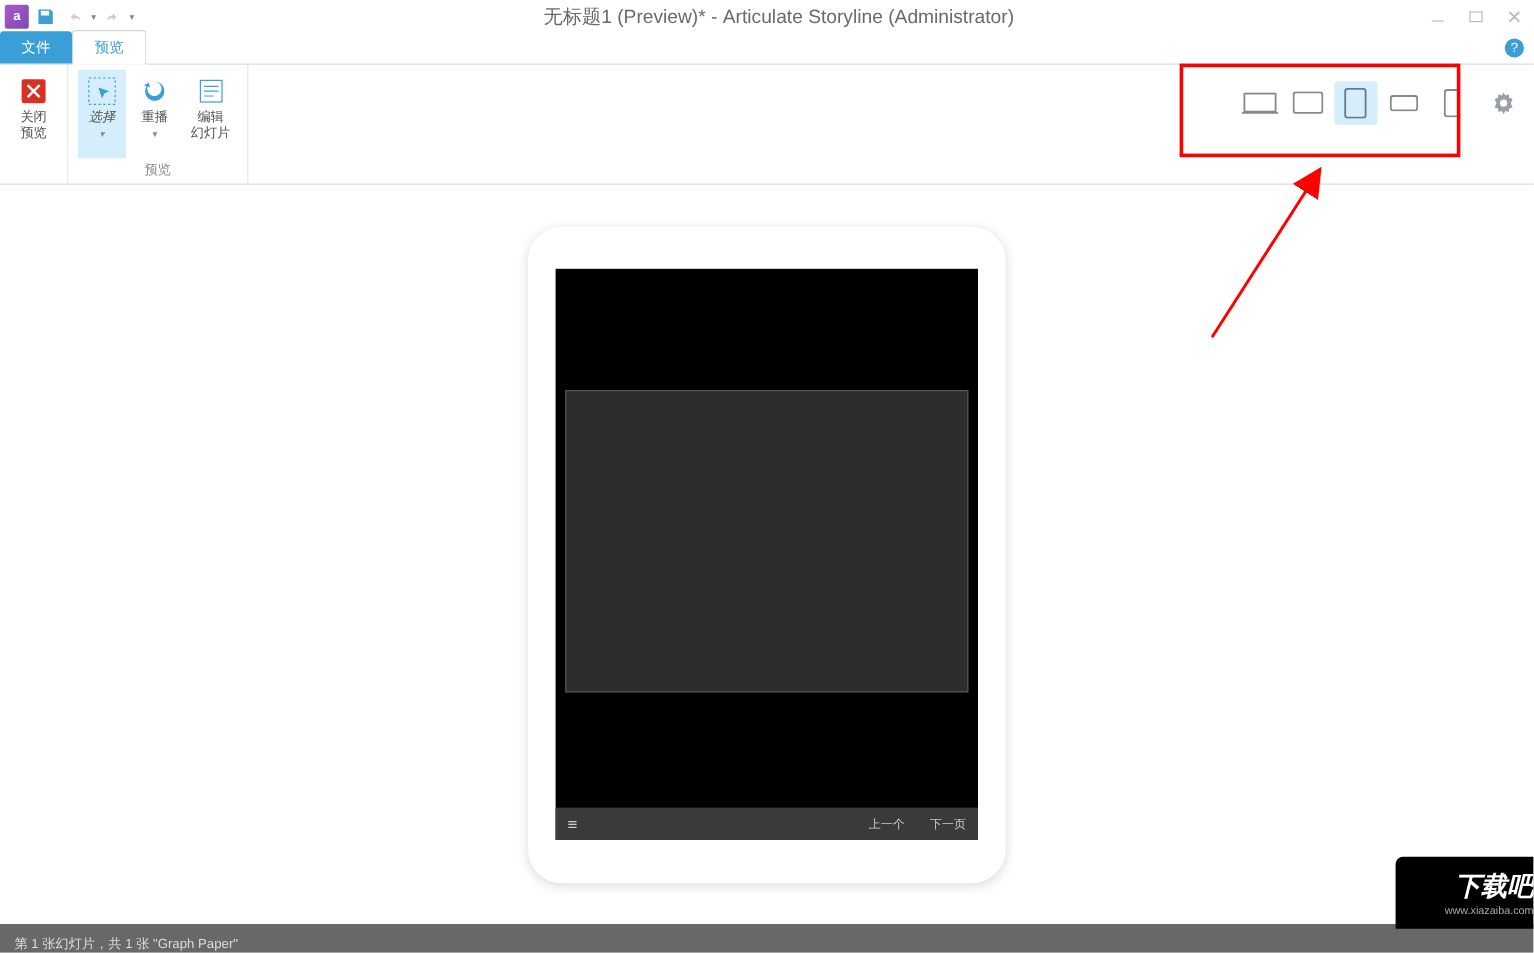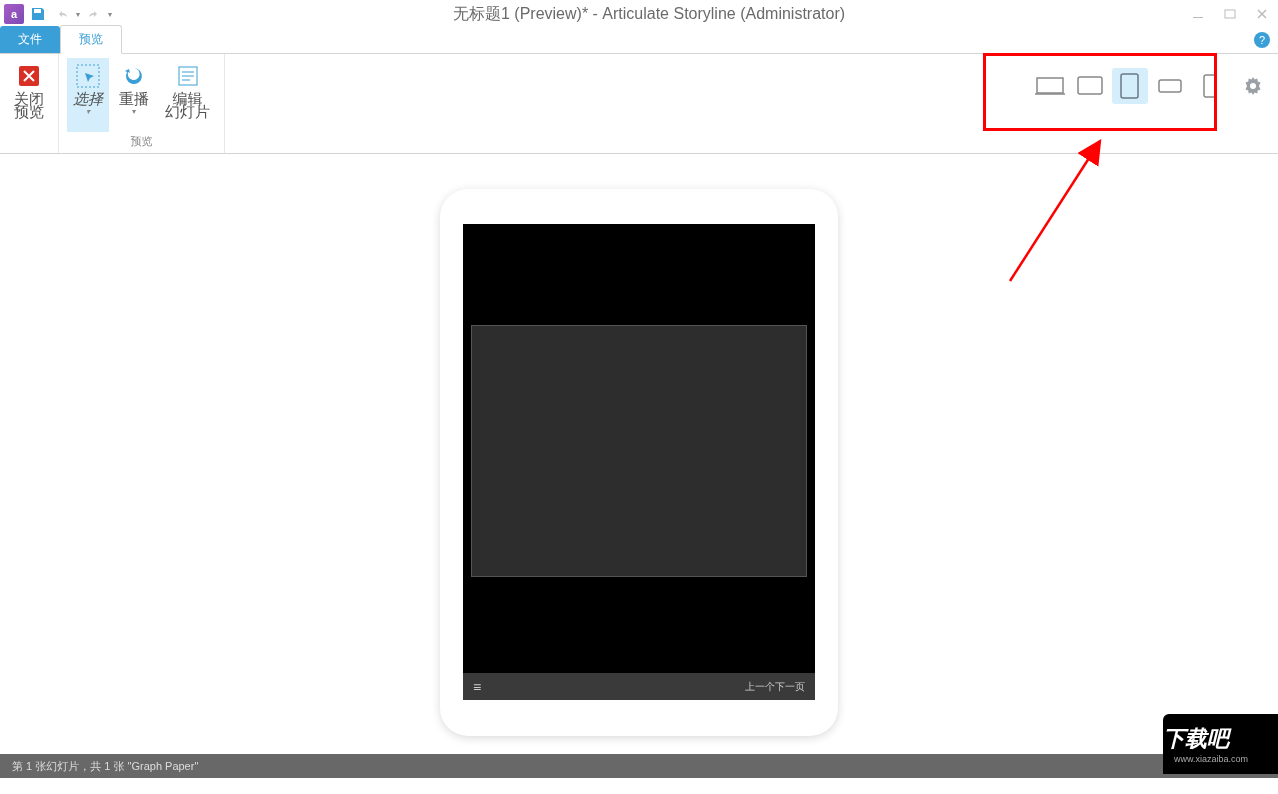--- a/index.html
+++ b/index.html
@@ -16,38 +16,38 @@
 .tab{padding:5px 18px;font-size:12px;color:#fff;cursor:pointer;border-top-left-radius:3px;border-top-right-radius:3px;}
 .tab.file{background:#3a9fd6;}
 .tab.active{background:#fff;color:#3a9fd6;border:1px solid #d4d4d4;border-bottom:1px solid #fff;margin-bottom:-1px;}
 .help-btn{position:absolute;right:8px;top:4px;width:16px;height:16px;border-radius:50%;background:#3a9fd6;color:#fff;font-size:11px;display:flex;align-items:center;justify-content:center;cursor:pointer;}
 .ribbon{height:100px;background:#fff;border-bottom:1px solid #d4d4d4;display:flex;position:relative;}
 .ribbon-group{display:flex;flex-direction:column;align-items:center;padding:4px 8px;border-right:1px solid #e8e8e8;}
 .ribbon-buttons{display:flex;gap:4px;flex:1;}
 .ribbon-btn{display:flex;flex-direction:column;align-items:center;justify-content:flex-start;padding:4px 6px;cursor:pointer;min-width:38px;gap:2px;}
 .ribbon-btn.selected{background:#d4eefb;font-style:italic;}
 .ribbon-btn-icon{width:28px;height:28px;display:flex;align-items:center;justify-content:center;}
-.ribbon-btn-label{font-size:15px;color:#505050;text-align:center;line-height:13px;}
+.ribbon-btn-label{font-size:11px;color:#505050;text-align:center;line-height:13px;}
 .ribbon-group-label{font-size:11px;color:#888;margin-top:2px;}
 .device-toolbar{position:absolute;right:14px;top:14px;display:flex;align-items:center;gap:4px;}
 .device-btn{width:36px;height:36px;display:flex;align-items:center;justify-content:center;cursor:pointer;border-radius:3px;}
 .device-btn.selected{background:#d4eefb;}
 .gear-btn{width:22px;height:22px;margin-left:10px;display:flex;align-items:center;justify-content:center;color:#9aa0a6;cursor:pointer;}
 .highlight-box{position:absolute;border:3px solid #f00;pointer-events:none;}
 .arrow-svg{position:absolute;pointer-events:none;}
 .canvas-area{height:616px;background:#fff;display:flex;align-items:center;justify-content:center;position:relative;}
 .device-frame{width:398px;height:547px;background:#fff;border-radius:28px;box-shadow:0 2px 10px rgba(0,0,0,0.15);display:flex;align-items:center;justify-content:center;position:relative;}
 .device-screen{width:352px;height:476px;background:#000;position:relative;}
 .slide-content{position:absolute;left:8px;top:101px;width:336px;height:252px;background:#2d2d2d;border:1px solid #555;}
 .player-bar{position:absolute;left:0;bottom:0;width:100%;height:27px;background:#3a3a3a;display:flex;align-items:center;padding:0 10px;color:#ccc;font-size:10px;}
 .player-menu{color:#ccc;cursor:pointer;font-size:14px;}
-.player-nav{margin-left:auto;display:flex;gap:0;}
+.player-nav{margin-left:auto;display:flex;gap:21px;}
 .player-nav-btn{color:#ccc;cursor:pointer;}
-.statusbar{position:absolute;bottom:16px;left:0;right:0;height:24px;background:#686868;color:#ddd;font-size:11px;display:flex;align-items:center;padding:0 12px;}
-.watermark{position:absolute;right:0;bottom:20px;width:115px;height:60px;background:#000;color:#fff;display:flex;flex-direction:column;align-items:flex-start;justify-content:center;border-top-left-radius:6px;}
+.statusbar{position:absolute;bottom:0;left:0;right:0;height:24px;background:#686868;color:#ddd;font-size:11px;display:flex;align-items:flex-end;padding:0 12px;}
+.watermark{position:absolute;right:0;bottom:20px;width:115px;height:60px;background:#000;color:#fff;display:flex;flex-direction:column;align-items:flex-end;justify-content:center;border-top-left-radius:6px;}
 .watermark-main{font-size:22px;font-weight:bold;font-style:italic;}
 .watermark-sub{font-size:9px;color:#aaa;padding-left:11px;}
 .dropdown-arrow{font-size:8px;color:#888;}
 </style>
 </head>
 <body>
 
 <div class="titlebar">
   <div class="titlebar-left">
     <div class="app-icon">a</div>

